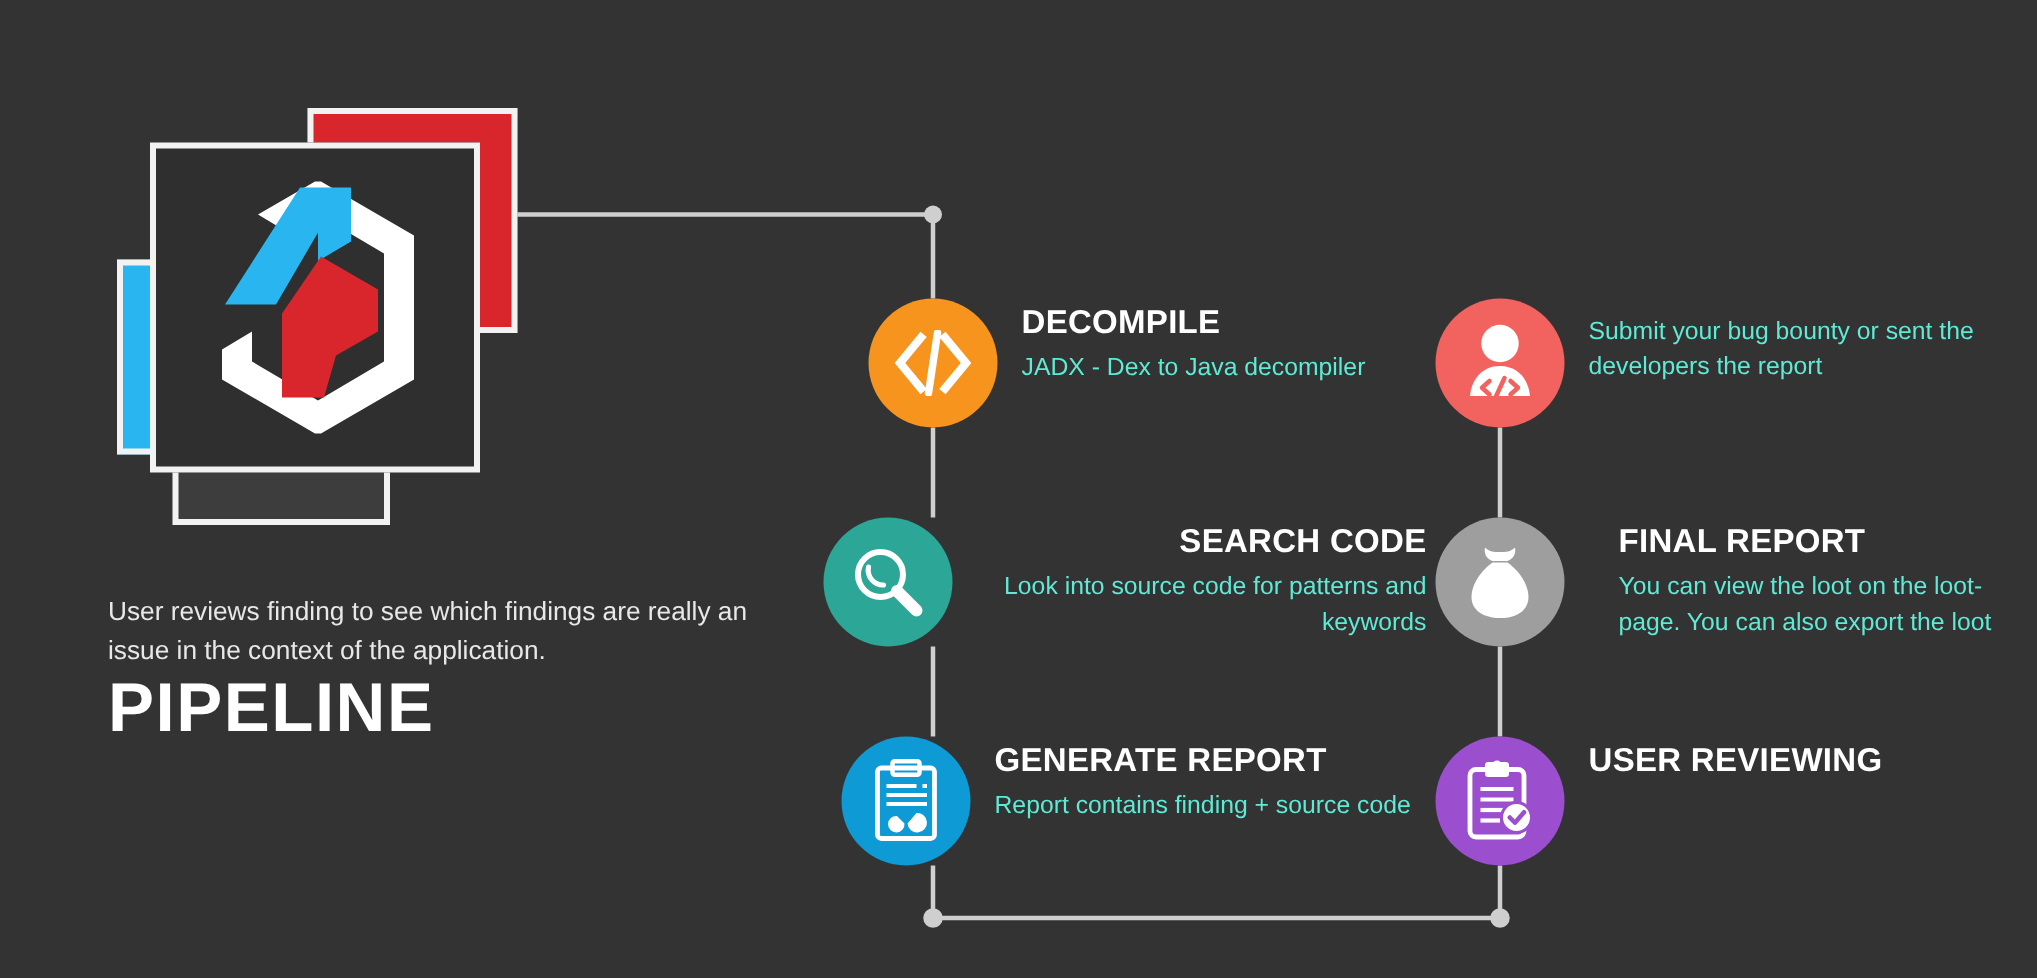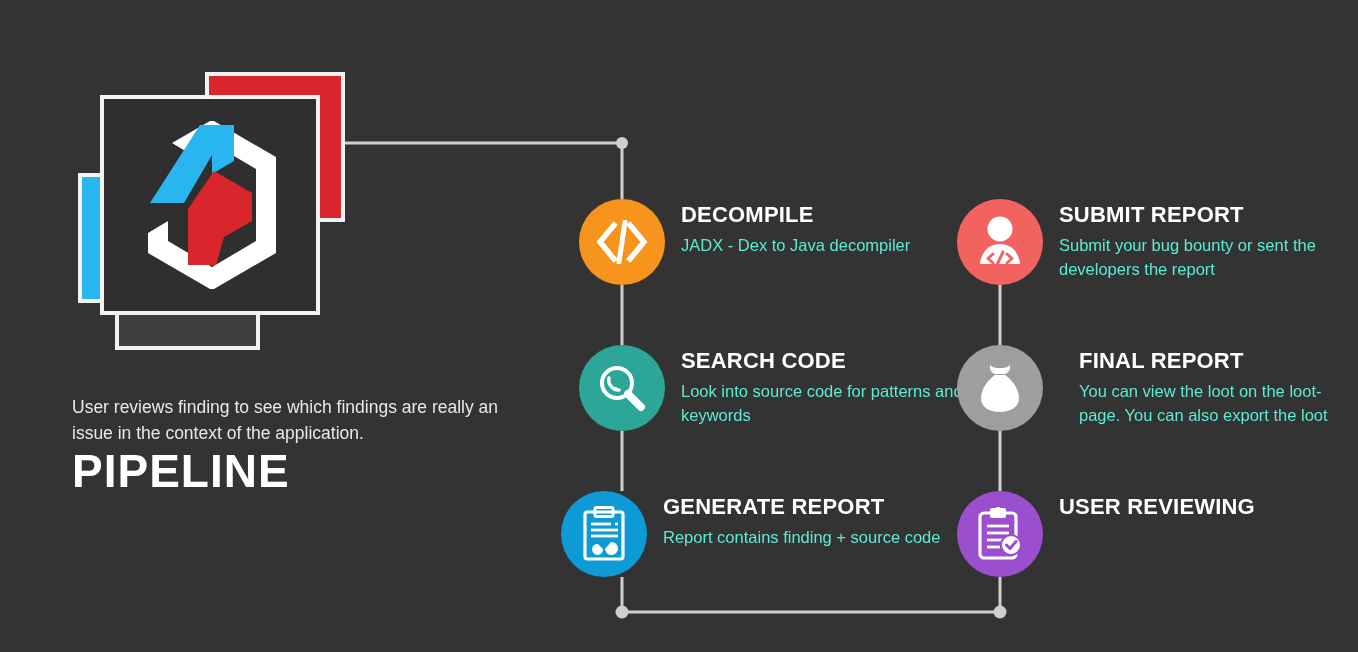--- a/index.html
+++ b/index.html
@@ -49,21 +49,21 @@
   .step-title{
     font-size:22px; font-weight:bold; color:#ffffff;
     letter-spacing:0.2px; line-height:1.1; white-space:nowrap;
   }
   .step-desc{
     margin-top:7px; font-size:16.5px; color:#5eead4; line-height:1.42;
   }
 
   
   #step-decompile       { left:579px; top:199px;justify-content:flex-end; }
-  #step-search-code     { left:579px; top:345px; }
+  #step-search-code     { left:549px; top:345px;text-align:right; }
   #step-generate-report { left:561px; top:491px; }
   #step-submit-report   { left:957px; top:199px; }
   #step-final-report    { left:957px; top:345px; }
   #step-user-reviewing  { left:957px; top:491px; }
 
   #step-decompile       .step-text{ width:300px; }
   #step-search-code     .step-text{ width:300px; }
   #step-generate-report .step-text{ width:300px; }
   #step-submit-report   .step-text{ width:280px; }
   #step-final-report    .step-text{ width:280px;margin-left:36px; }
@@ -162,21 +162,20 @@
     <div class="bubble" style="background:#f2635f">
       <svg width="58" height="58" viewBox="0 0 58 58">
         <circle cx="29" cy="16" r="12.5" fill="#ffffff"></circle>
         <path d="M29 31 c-12 0 -19 9 -20 20 h40 c-1 -11 -8 -20 -20 -20 z" fill="#ffffff"></path>
         <path d="M22 41 L17 45.5 L22 50" stroke="#f2635f" stroke-width="3" fill="none" stroke-linecap="round" stroke-linejoin="round"></path>
         <path d="M36 41 L41 45.5 L36 50" stroke="#f2635f" stroke-width="3" fill="none" stroke-linecap="round" stroke-linejoin="round"></path>
         <path d="M32 39 L26 52" stroke="#f2635f" stroke-width="3" fill="none" stroke-linecap="round"></path>
       </svg>
     </div>
     <div class="step-text">
-      <div class="step-title">SUBMIT REPORT</div>
       <div class="step-desc">Submit your bug bounty or sent the developers the report</div>
     </div>
   </div>
 
   <div class="step" id="step-final-report">
     <div class="bubble" style="background:#9e9e9e">
       <svg width="48" height="52" viewBox="0 0 48 52">
         <path d="M14 3 c3 3 6 3 10 3 c4 0 7 0 10 -3 c1 5 -2 8 -5 9 h-10 c-3 -1 -6 -4 -5 -9 z" fill="#ffffff"></path>
         <path d="M19 13 c-7 5 -14 14 -14 23 c0 9 8 14 19 14 c11 0 19 -5 19 -14 c0 -9 -7 -18 -14 -23 z" fill="#ffffff"></path>
       </svg>

